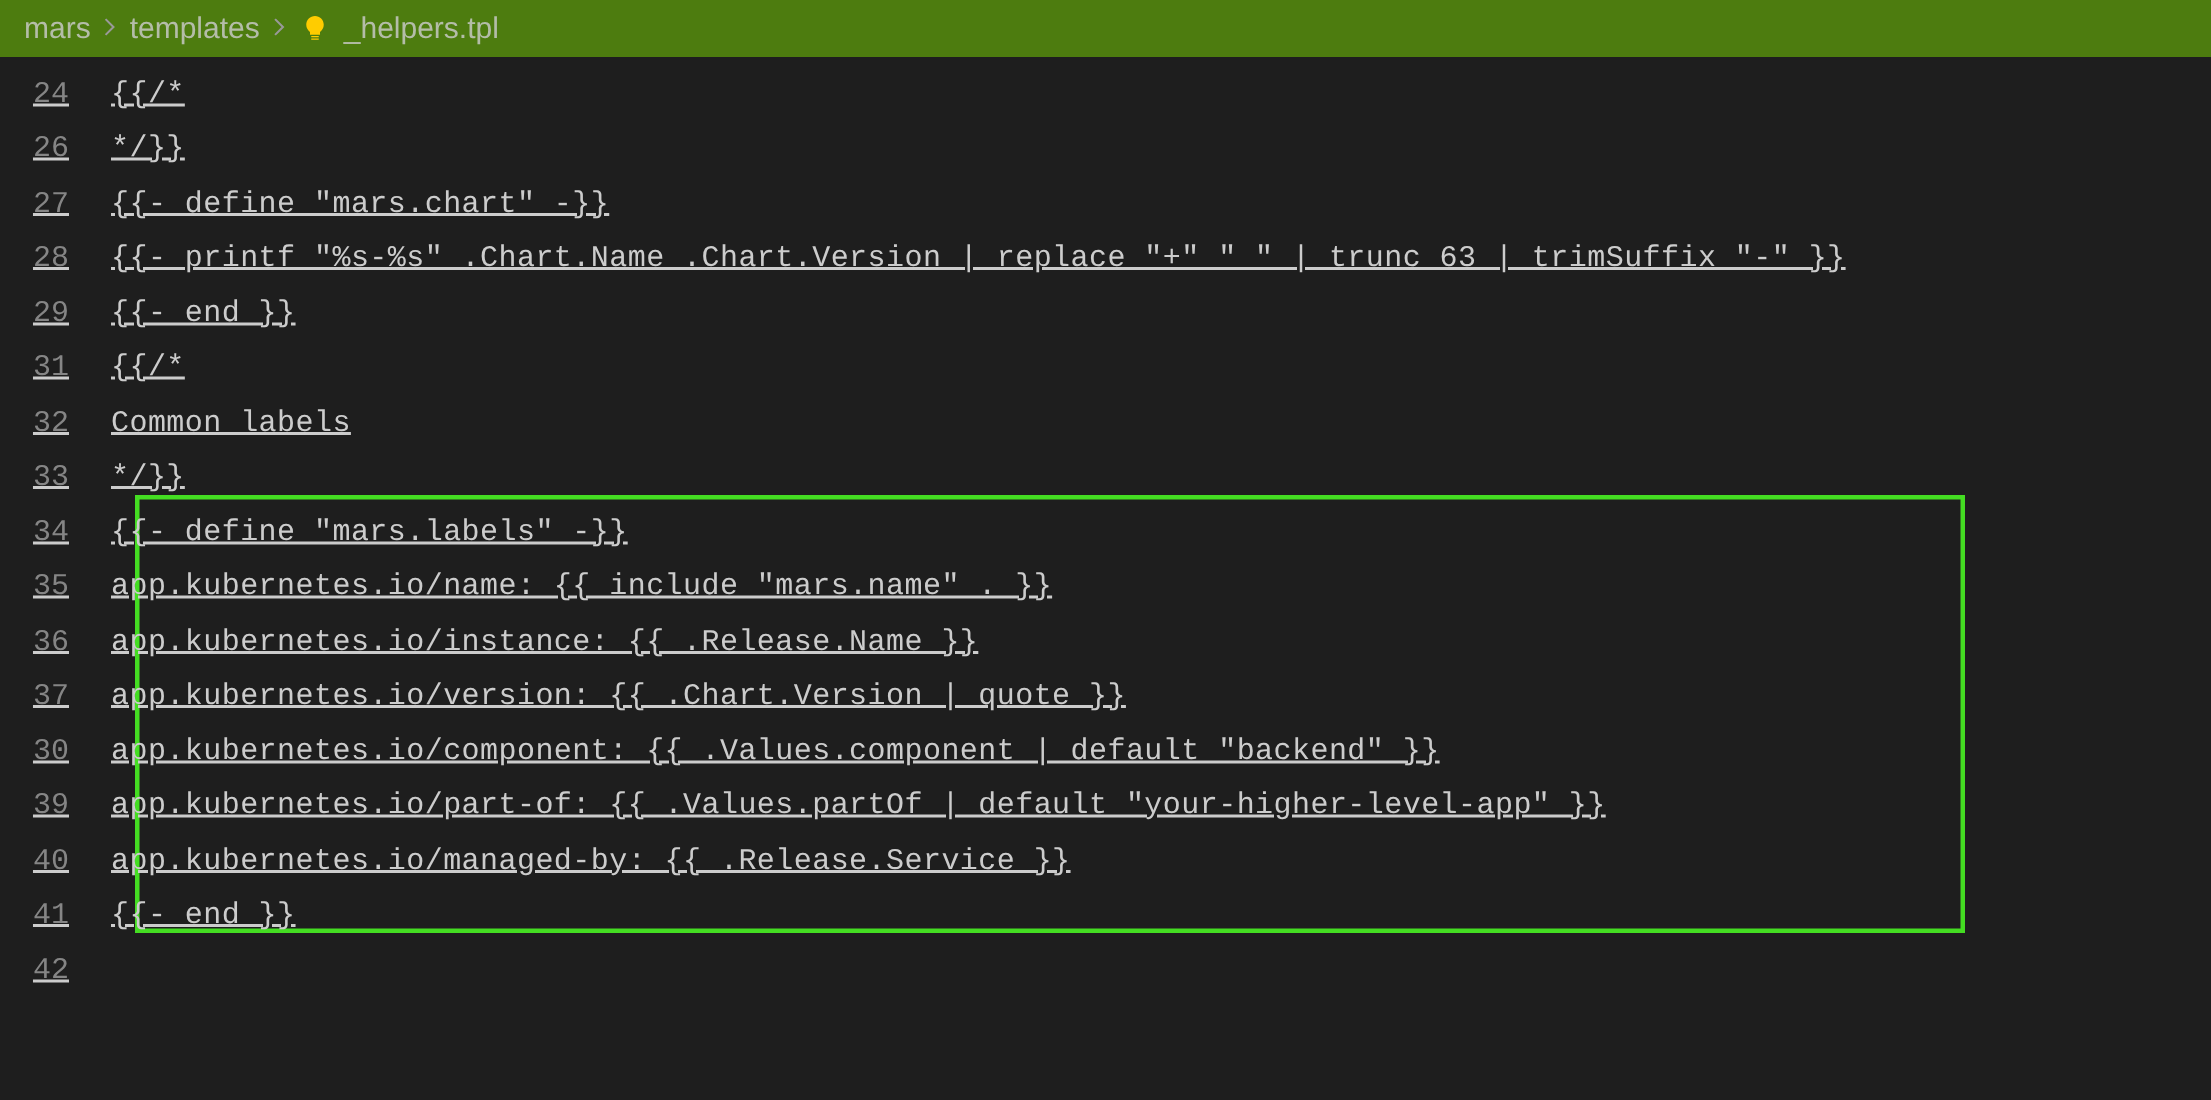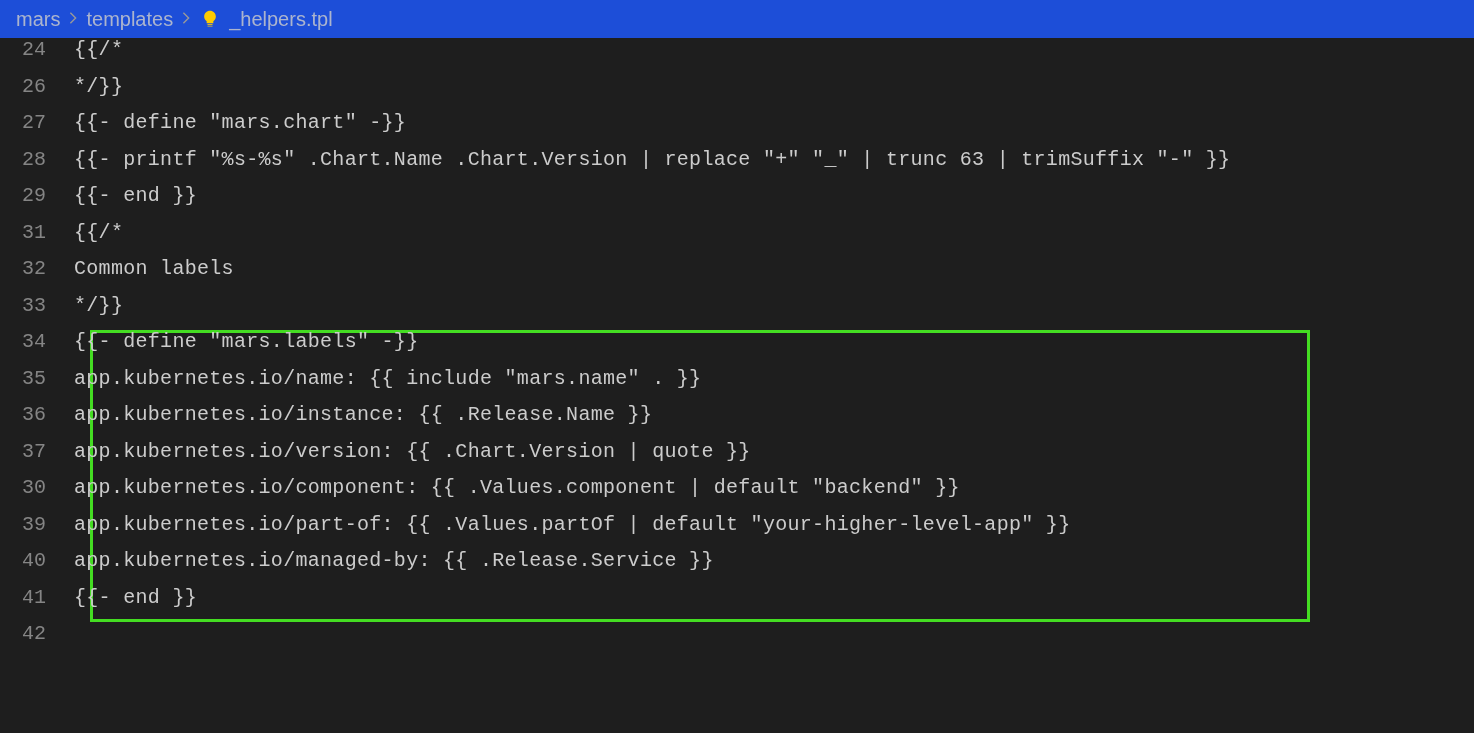--- a/index.html
+++ b/index.html
@@ -10,21 +10,21 @@
     font-family: 'Menlo', 'Consolas', 'Courier New', monospace;
     font-size: 20px;
     overflow: hidden;
     color: #cccccc;
   }
   .breadcrumb {
     display: flex;
     align-items: center;
     height: 38px;
     padding: 0 16px;
-    background: #1d4ed8;
+    background: #4d7c0f;
     font-family: -apple-system, BlinkMacSystemFont, 'Segoe UI', sans-serif;
     font-size: 20px;
     color: #a0a0a0;
     gap: 6px;
   }
   .breadcrumb .seg {
     color: #ccccccd0;
     cursor: pointer;
   }
   .breadcrumb .sep {
@@ -39,23 +39,24 @@
     height: 22px;
     margin-right: 2px;
   }
   .editor {
     display: flex;
     flex-direction: column;
     font-variant-ligatures: none;
   }
   .line {
     display: flex;
-    align-items: flex-start;
+    align-items: flex-end;
     height: 36.5px;
     position: relative;
+    text-decoration: underline;
   }
   .gutter {
     width: 74px;
     text-align: right;
     padding-right: 28px;
     color: #858585;
     font-size: 20px;
     user-select: none;
     flex-shrink: 0;
   }

